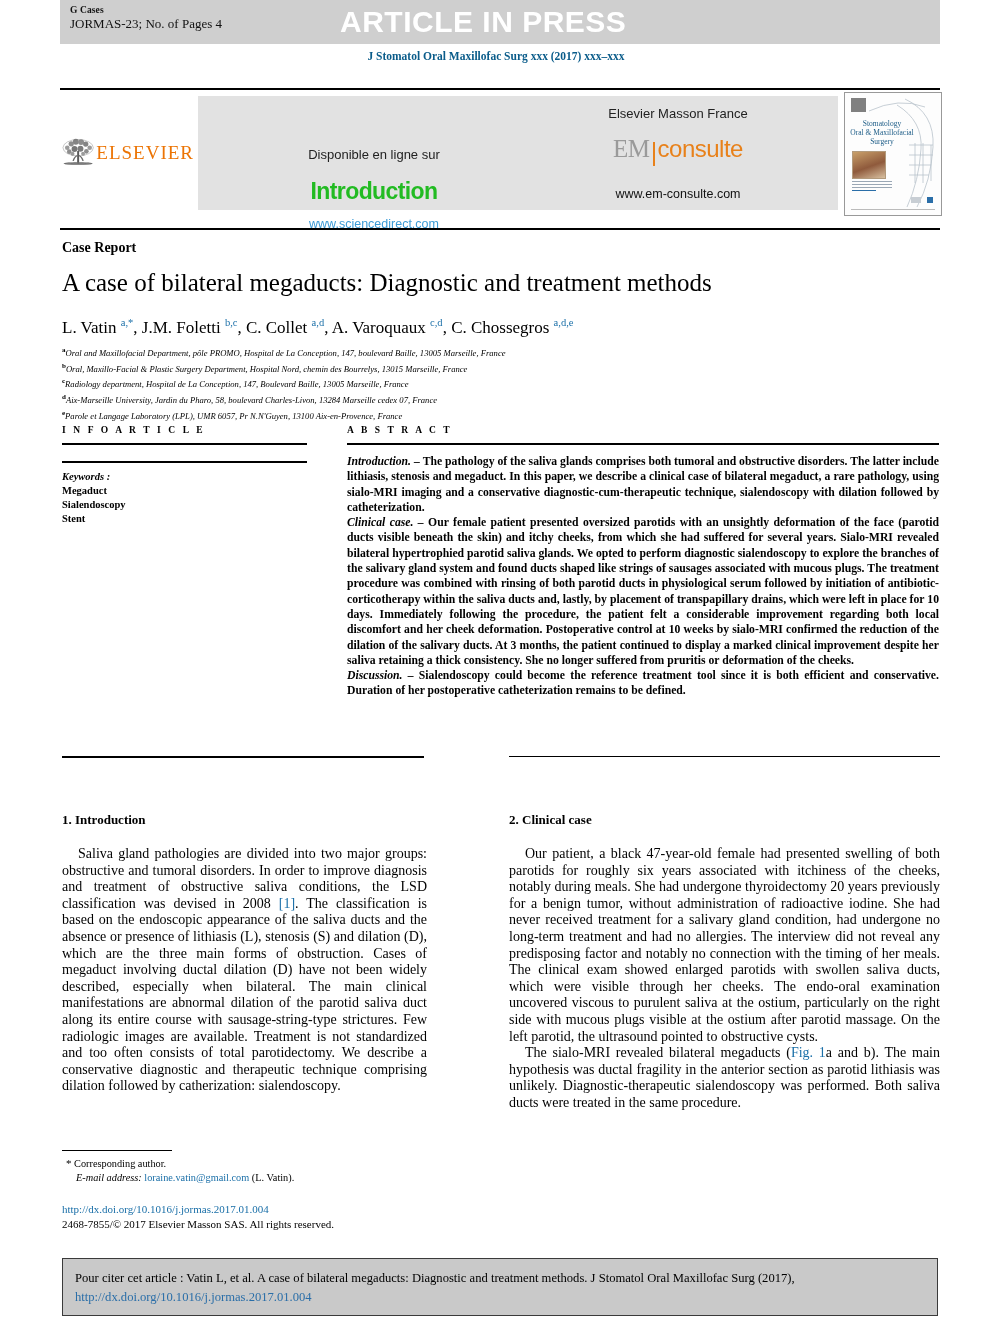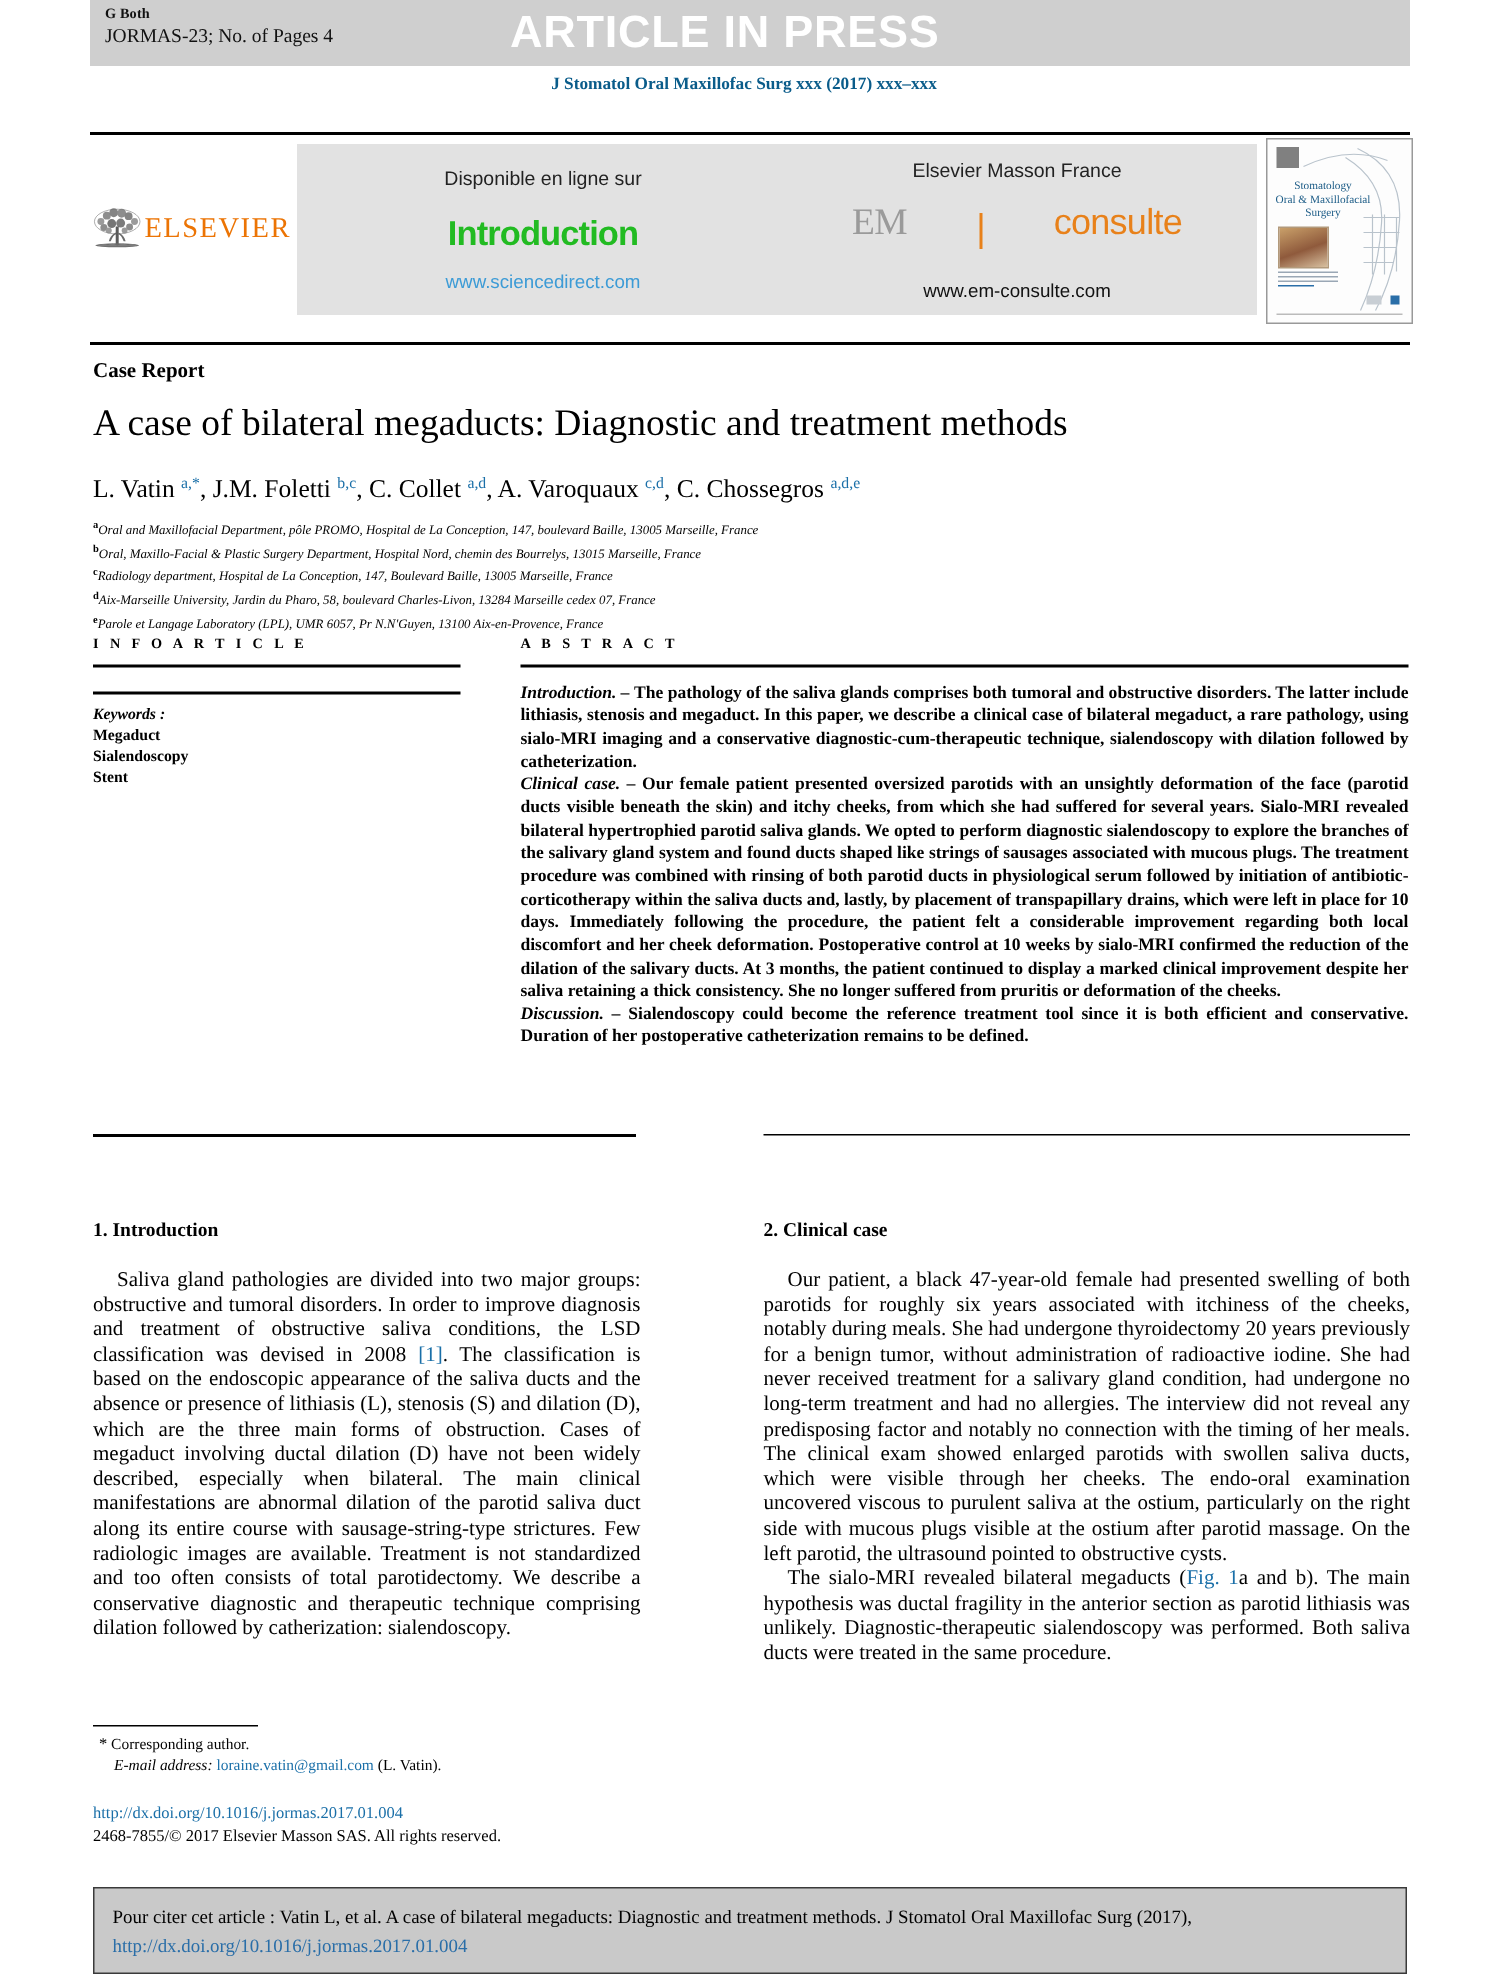--- a/index.html
+++ b/index.html
@@ -109,21 +109,21 @@
   }
   .banner-cell {
     position: absolute;
     top: 0;
     height: 114px;
     display: flex;
     flex-direction: column;
     align-items: center;
     justify-content: center;
   }
-  .cell-sd { left: 4px; width: 320px; }
+  .cell-sd { left: 16px; width: 320px; margin-top: 36px; }
   .cell-em { left: 320px; width: 320px; }
   .sd-avail {
     font-family: "Liberation Sans", sans-serif;
     font-size: 13px;
     color: #222;
     margin-bottom: 16px;
   }
   .sd-logo {
     font-family: "Liberation Sans", sans-serif;
     font-size: 23px;
@@ -140,21 +140,20 @@
   .em-title {
     font-family: "Liberation Sans", sans-serif;
     font-size: 13px;
     color: #222;
     margin-bottom: 14px;
   }
   .em-logo {
     margin-bottom: 24px;
     display: flex;
     align-items: flex-end;
-    gap: 45px;
   }
   .em-em {
     font-family: "Liberation Serif", serif;
     font-size: 25px;
     color: #9a9a9a;
     letter-spacing: -0.5px;
   }
   .em-bar {
     display: inline-block;
     width: 2px; height: 24px;
@@ -392,21 +391,21 @@
     line-height: 19px;
   }
   .cite-text .doi-link { color: #2a6ea8; }
 </style>
 </head>
 <body>
 
 <div class="page">
 
   <div class="aip-banner"></div>
-  <div class="gmodel">G Both</div>
+  <div class="gmodel">G Cases</div>
   <div class="jormas">JORMAS-23; No. of Pages 4</div>
   <div class="aip-text">ARTICLE IN PRESS</div>
 
   <div class="journal-ref">J Stomatol Oral Maxillofac Surg xxx (2017) xxx–xxx</div>
 
   <div class="masthead-rule"></div>
   <div class="masthead">
 
     <div class="elsevier-block">
       <svg class="tree-svg" width="110" height="92" viewBox="0 0 110 92">

